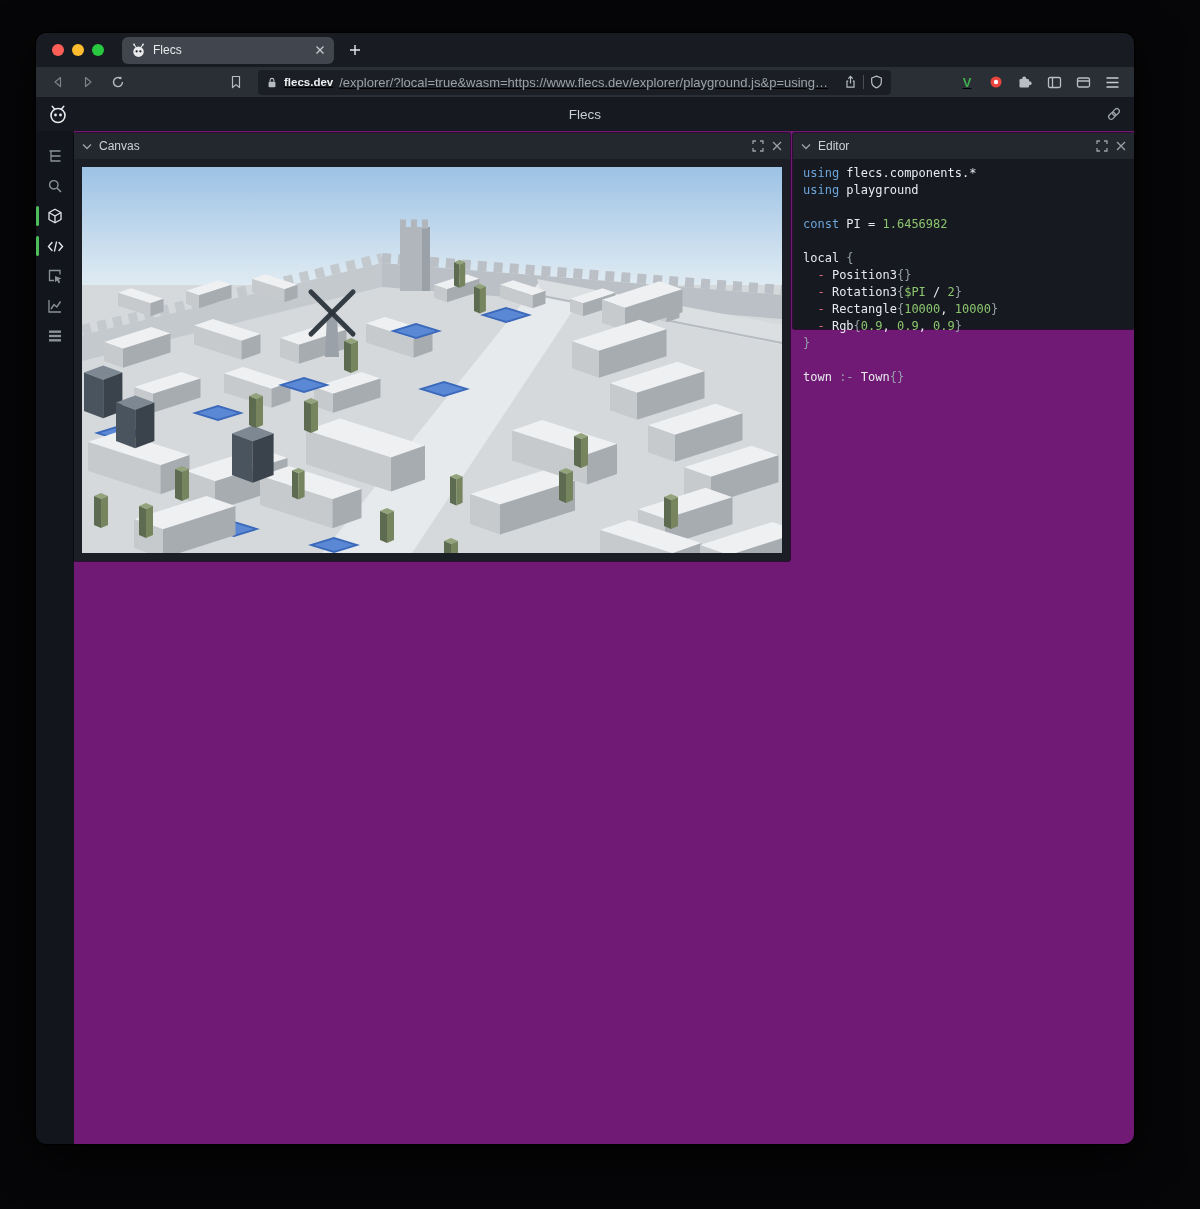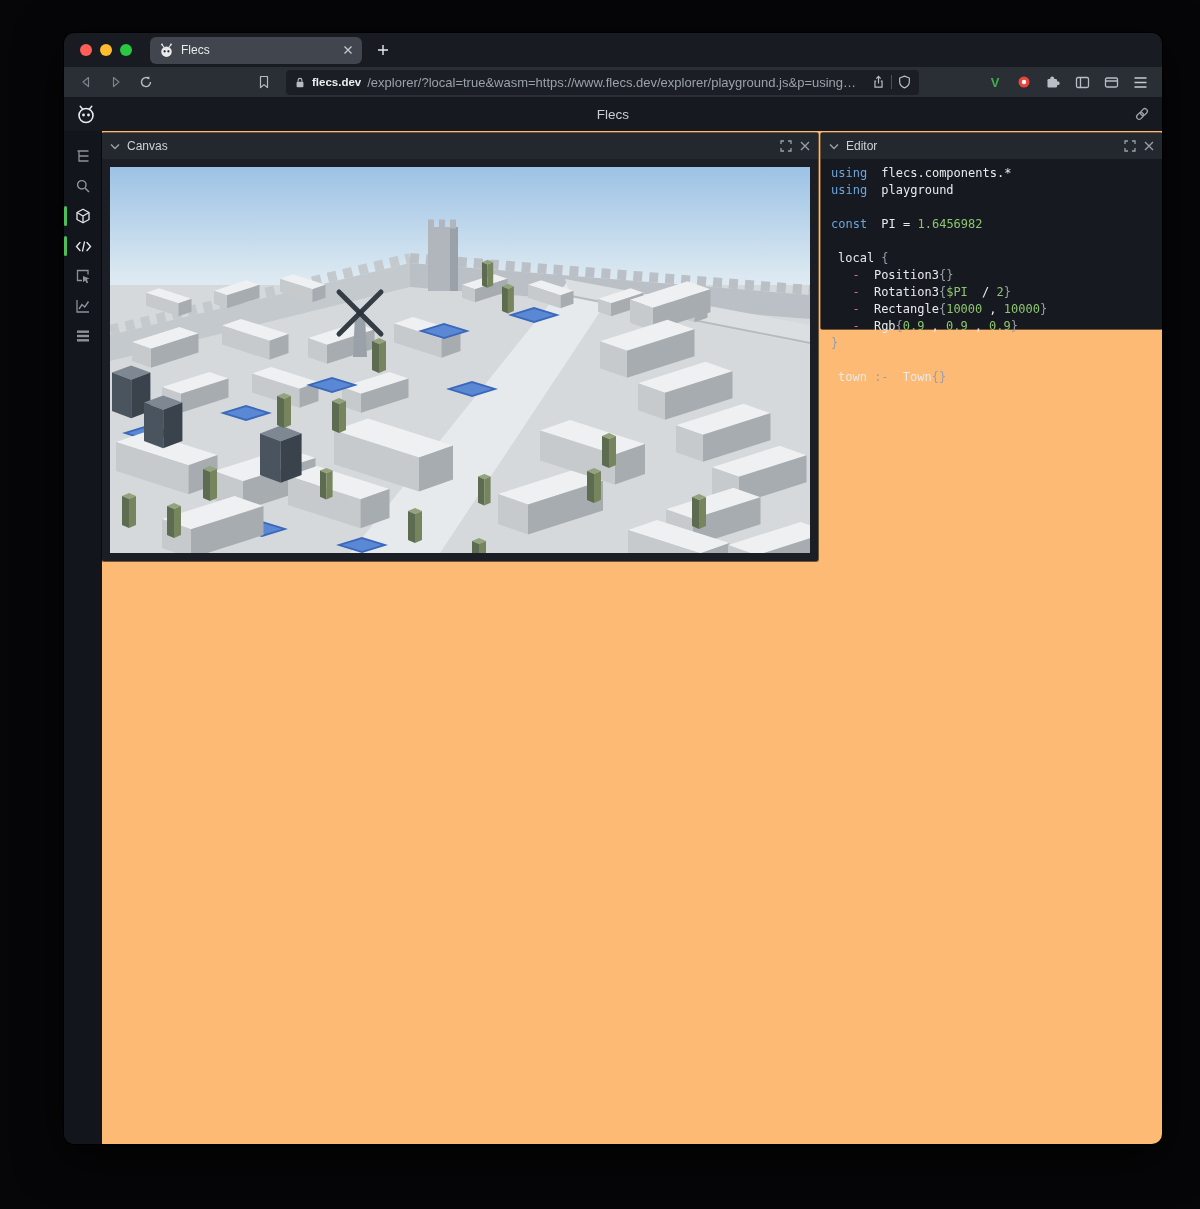--- a/index.html
+++ b/index.html
@@ -2,38 +2,38 @@
 <html><head>
 <meta charset="utf-8">
 <style>
   * { box-sizing: border-box; }
   html,body { margin:0; padding:0; }
   body {
     width:1200px; height:1209px; background:#060608; position:relative;
     font-family:"Liberation Sans", sans-serif; overflow:hidden;
   }
   .window {
-    position:absolute; left:64px; top:33px; width:1098px; height:1111px;
+    position:absolute; left:36px; top:33px; width:1098px; height:1111px;
     border-radius:10px; overflow:hidden; background:#0a0c10;
     box-shadow:0 12px 48px rgba(0,0,0,.8), 0 0 0 1px #000;
   }
   
   .tabbar { height:34px; background:#181b21; display:flex; align-items:center; }
   .lights { display:flex; gap:8px; padding:0 12px 0 16px; }
   .light { width:12px; height:12px; border-radius:50%; border:none; padding:0; }
   .light.red{background:#ff5f57;} .light.yellow{background:#febc2e;} .light.green{background:#28c840;}
   .tab {
     width:212px; height:27px; background:#41454d; border-radius:6px;
     display:flex; align-items:center; gap:7px; padding:0 9px; margin-left:6px;
   }
   .tab-title { flex:1; font-size:12px; color:#e8eaec; }
   .tab svg, .newtab svg { display:block; }
   .tab-close, .newtab { background:none;border:none;padding:0;display:flex;align-items:center;justify-content:center; color:#c6cbd1; }
   .newtab { width:26px;height:26px;margin-left:8px;border-radius:4px; }
-  .navbar { height:30px; background:#2a2e35; display:flex; align-items:center; padding:0 10px; gap:6px; }
+  .navbar { height:30px; background:#2a2e35; display:flex; align-items:center; padding:0 10px; gap:6px;text-decoration:underline; }
   .ibtn {
     width:24px;height:24px;border:none;background:none;padding:0;border-radius:4px;
     display:flex;align-items:center;justify-content:center;color:#b7bcc3;flex:none;
   }
   .ibtn.dim { color:#7c838b; }
   .bookmark-btn { margin-left:88px; }
   .urlbar {
     flex:1; min-width:0; margin-left:4px; margin-right:58px; height:25px;
     background:#1b1f25; border-radius:4px; display:flex; align-items:center;
     gap:6px; padding:0 8px; color:#b7bcc3;
@@ -52,41 +52,41 @@
   .rail { width:38px; background:#12151b; padding-top:10px; display:flex; flex-direction:column; align-items:center; gap:0; flex:none; }
   .rail-item {
     width:30px;height:30px;border:none;background:none;padding:0;position:relative;
     display:flex;align-items:center;justify-content:center;color:#8b929a;border-radius:4px;
   }
   .rail-item.active { color:#e2e5e9; }
   .rail-item.active::before {
     content:""; position:absolute; left:-4px; top:5px; width:3px; height:20px;
     background:#4dbd5a; border-radius:2px;
   }
-  .content { flex:1; position:relative; background:#fdba74; min-width:0; }
+  .content { flex:1; position:relative; background:#701a75; min-width:0; }
   .panel { position:absolute; background:#1b1e24; box-shadow:0 0 0 1px rgba(0,0,0,.55); border-radius:2px; }
   .panel-header { height:26px; background:#23272e; display:flex; align-items:center; padding:0 8px; gap:7px; }
   .panel-title { font-size:12px; color:#cdd2d7; }
   .panel-actions { margin-left:auto; display:flex; align-items:center; gap:8px; }
   .pbtn { background:none;border:none;padding:0;color:#9aa1a8;display:flex; }
   .chev { color:#9aa1a8; background:none;border:none;padding:0;display:flex; }
   .canvas-panel { left:0; top:2px; width:716px; height:428px; }
   .canvas-body { padding:8px; }
   .scene { width:700px; height:386px; display:block; background:#dfe5ea; }
   .editor-panel { left:719px; top:2px; right:0; height:196px; }
   .editor-body {
     height:calc(100% - 26px); background:#16191f; padding:6px 10px;
     font-family:"DejaVu Sans Mono", monospace; font-size:12px; line-height:17px;
   }
   .code-line { white-space:pre; }
   .tok-kw { color:#6ca6dd; }
   .tok-num { color:#8cc56f; }
   .tok-dash { color:#e06c75; }
   .tok-punct { color:#97a0aa; }
-  .tok-plain { color:#e8eaed;margin-left:7px; }
+  .tok-plain { color:#e8eaed; }
   svg { flex:none; }
 </style>
 </head>
 <body>
 
 <div class="window">
 
   <div class="tabbar">
     <div class="lights">
       <button class="light red"></button>

